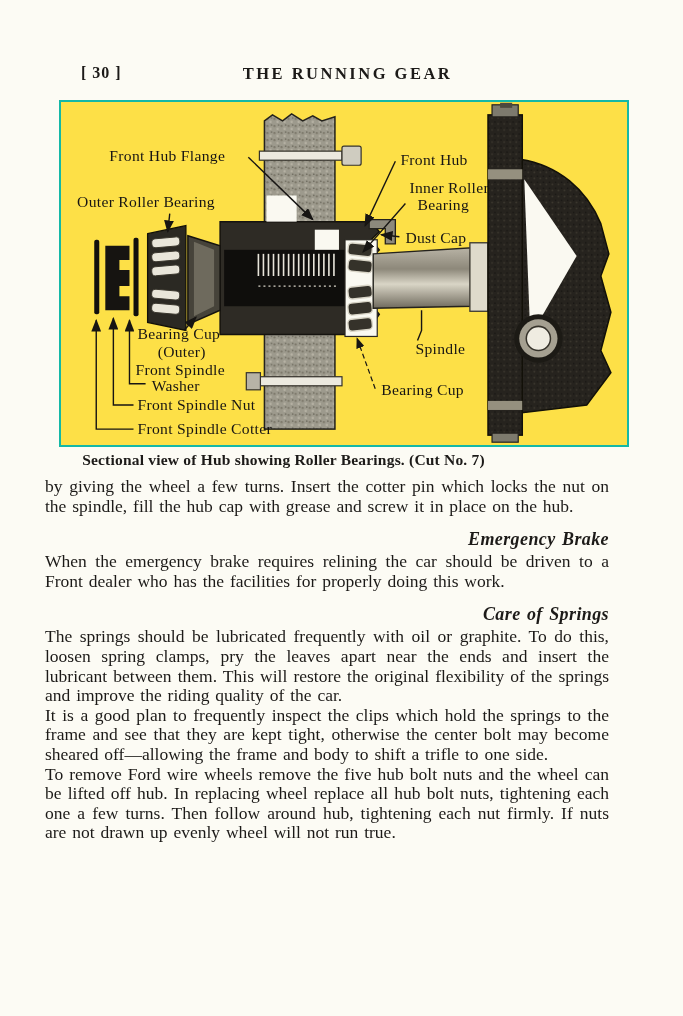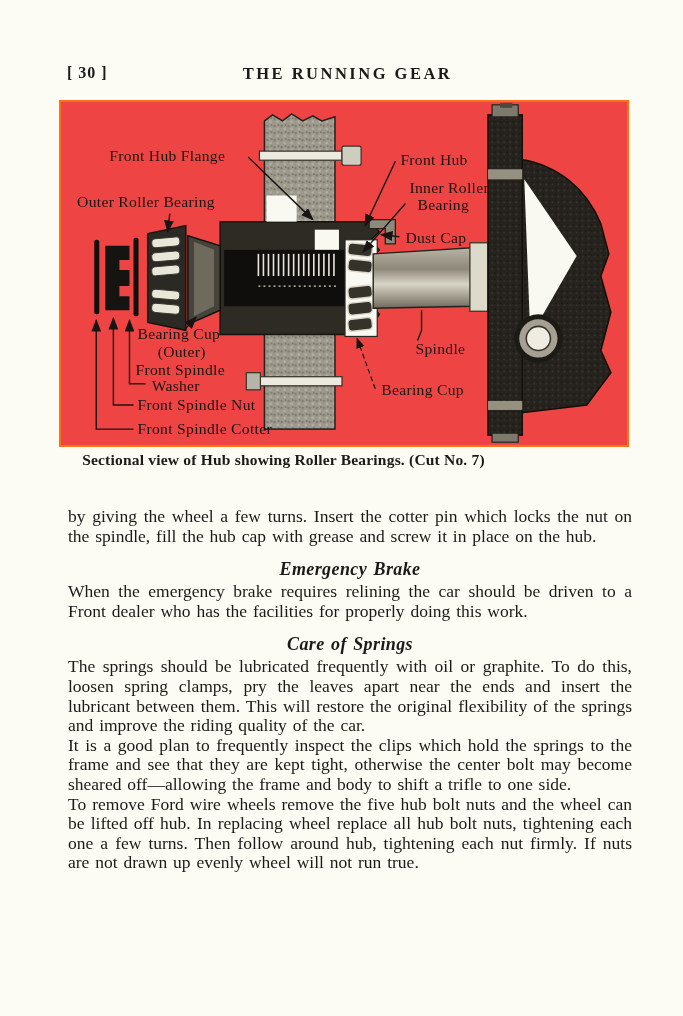--- a/index.html
+++ b/index.html
@@ -5,48 +5,47 @@
   html,body{margin:0;padding:0;}
   body{
     width:683px;height:1016px;overflow:hidden;position:relative;
     background:#fcfbf4;
     font-family:"Liberation Serif", serif;
     color:#1c1a18;
   }
   .page{position:absolute;inset:0;}
   
   .hdr-pageno{
-    position:absolute;left:67px;top:64px;
+    position:absolute;left:81px;top:64px;
     font-size:16px;font-weight:bold;letter-spacing:1px;
   }
   .hdr-title{
     position:absolute;left:6px;top:64px;width:683px;text-align:center;
     font-size:16.5px;font-weight:bold;letter-spacing:2.5px;
   }
   
   .figure-frame{
     position:absolute;left:59px;top:100px;width:566px;height:343px;
-    border:2px solid #f97316;background:#ef4444;
+    border:2px solid #14b8a6;background:#fde047;
   }
   .figure-frame svg{display:block;width:100%;height:100%;}
   .fig-caption{
     position:absolute;left:0;top:451px;width:567px;text-align:center;
     font-size:15.5px;font-weight:bold;letter-spacing:.2px;
   }
   
   .copy{
-    position:absolute;left:68px;top:477px;width:564px;
+    position:absolute;left:45px;top:477px;width:564px;
     font-size:17.5px;line-height:19.6px;text-align:justify;
     word-spacing:1.5px;
-    margin-top:30px;
   }
   .copy p{margin:0;}
   .copy h3{
     margin:13px 0 3px 0;font-size:18px;line-height:20px;
-    font-style:italic;font-weight:bold;letter-spacing:.4px;text-align:center;
+    font-style:italic;font-weight:bold;letter-spacing:.4px;text-align:right;
   }
   
   .dlabel{
     font-family:"Liberation Serif", serif;
     font-size:15.5px;fill:#171513;letter-spacing:.3px;
   }
   .leader{stroke:#171513;stroke-width:1.4;fill:none;}
   .leader-dash{stroke:#171513;stroke-width:1.2;fill:none;stroke-dasharray:5 3;}
 </style>
 </head>

